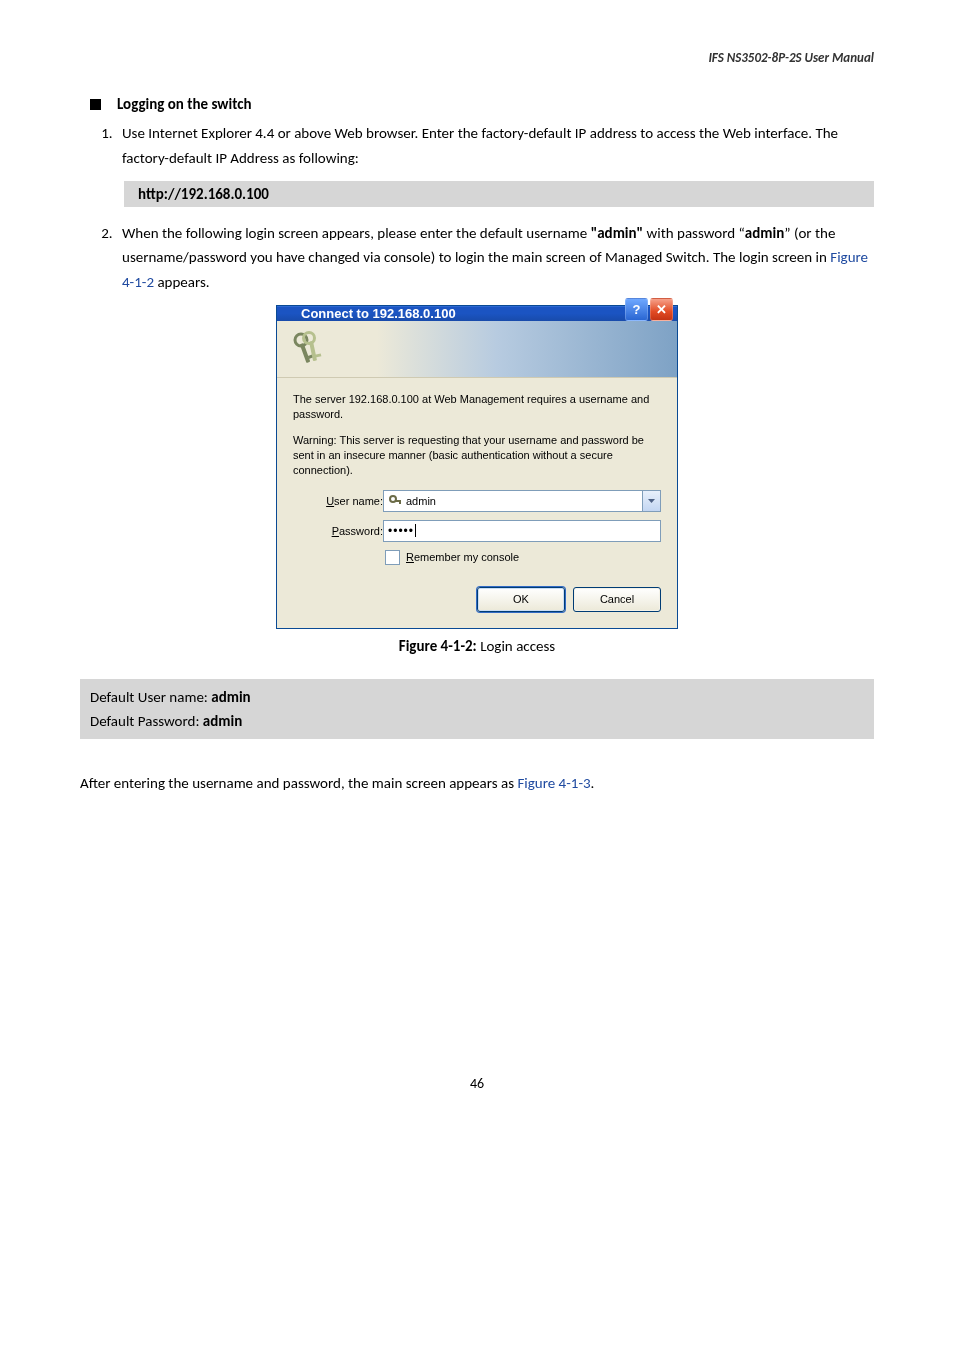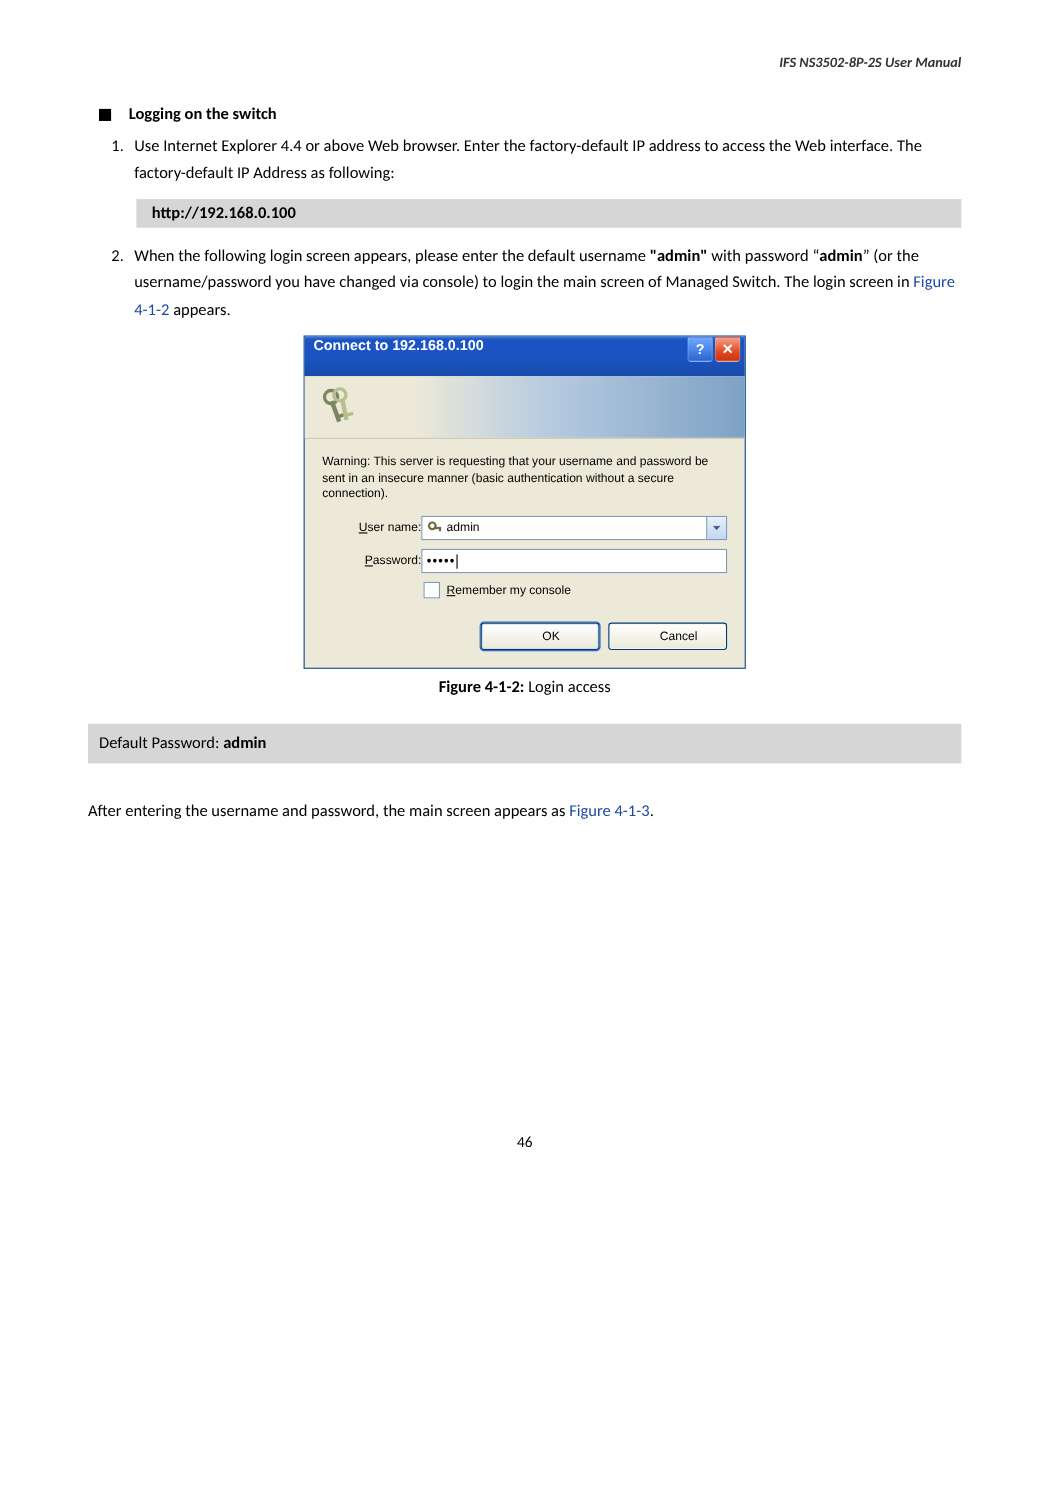--- a/index.html
+++ b/index.html
@@ -69,24 +69,24 @@
   }
   .dialog {
     width: 400px;
     border: 1px solid #0a4a94;
     background: #ece9d8;
     font-family: Tahoma, Arial, sans-serif;
     font-size: 11px;
   }
   .titlebar {
     display: flex;
-    align-items: flex-start;
+    align-items: flex-end;
     justify-content: space-between;
-    height: 36px;
-    padding: 0 4px 0 8px;
+    height: 15px;
+    padding: 0 4px 0 24px;
     background: linear-gradient(to bottom, #3b78de 0%, #1b54c2 8%, #1b54c2 50%, #184bab 100%);
     color: #fff;
     font-weight: bold;
   }
   .titlebar .title { font-size: 13px; }
   .titlebuttons { display:flex; gap:2px; }
   .tbtn {
     width: 21px;
     height: 21px;
     border-radius: 3px;
@@ -182,21 +182,20 @@
     min-width:86px;
     height:23px;
     border:1px solid #003c74;
     border-radius:3px;
     background: linear-gradient(to bottom,#fff,#ece9d8);
     font-family: Tahoma, Arial, sans-serif;
     font-size:11px;
     color:#000;
     display:flex; align-items:center; justify-content:center;
     box-shadow: inset 0 0 0 1px #f4f2e8;
-    padding-left: 20px;
   }
   .winbtn.default {
     box-shadow: 0 0 0 1px #316ac5, inset 0 0 0 1px #c9ddf6;
   }
 
   .caption {
     text-align:center;
     font-size:15px;
     margin:8px 0 24px 0;
   }
@@ -260,20 +259,21 @@
           <circle cx="14" cy="11" r="6" fill="none" stroke="#7a865f" stroke-width="3"></circle>
           <rect x="16" y="14" width="4" height="20" rx="1" fill="#7a865f" transform="rotate(-20 18 24)"></rect>
           <rect x="21" y="26" width="6" height="3" fill="#7a865f" transform="rotate(-20 24 27)"></rect>
           <circle cx="22" cy="9" r="5.5" fill="none" stroke="#b6c08e" stroke-width="3"></circle>
           <rect x="24" y="12" width="4" height="20" rx="1" fill="#b6c08e" transform="rotate(-12 26 22)"></rect>
           <rect x="28" y="25" width="6" height="3" fill="#b6c08e" transform="rotate(-12 31 26)"></rect>
         </svg>
       </div>
 
       <div class="dialog-body">
+        <p>The server 192.168.0.100 at Web Management requires a username and password.</p>
         <p>Warning: This server is requesting that your username and password be sent in an insecure manner (basic authentication without a secure connection).</p>
 
         <div class="form-row">
           <div class="lbl"><span class="ul">U</span><span>ser name:</span></div>
           <div class="combo">
             <svg class="key-icon" viewBox="0 0 14 14">
               <circle cx="5" cy="5" r="3" fill="none" stroke="#6b6b47" stroke-width="2"></circle>
               <rect x="7" y="6" width="6" height="2" fill="#6b6b47"></rect>
               <rect x="11" y="6" width="2" height="4" fill="#6b6b47"></rect>
             </svg>
@@ -305,20 +305,21 @@
         </div>
       </div>
     </div>
   </div>
 
   <div class="caption">
     <b>Figure 4-1-2:</b><span> Login access</span>
   </div>
 
   <div class="defaults-box">
+    <div><span>Default User name: </span><b>admin</b></div>
     <div><span>Default Password: </span><b>admin</b></div>
   </div>
 
   <div class="after-text">
     <span>After entering the username and password, the main screen appears as </span><span class="link">Figure 4-1-3</span><span>.</span>
   </div>
 
   <div class="footer">46</div>
 </div>
 

